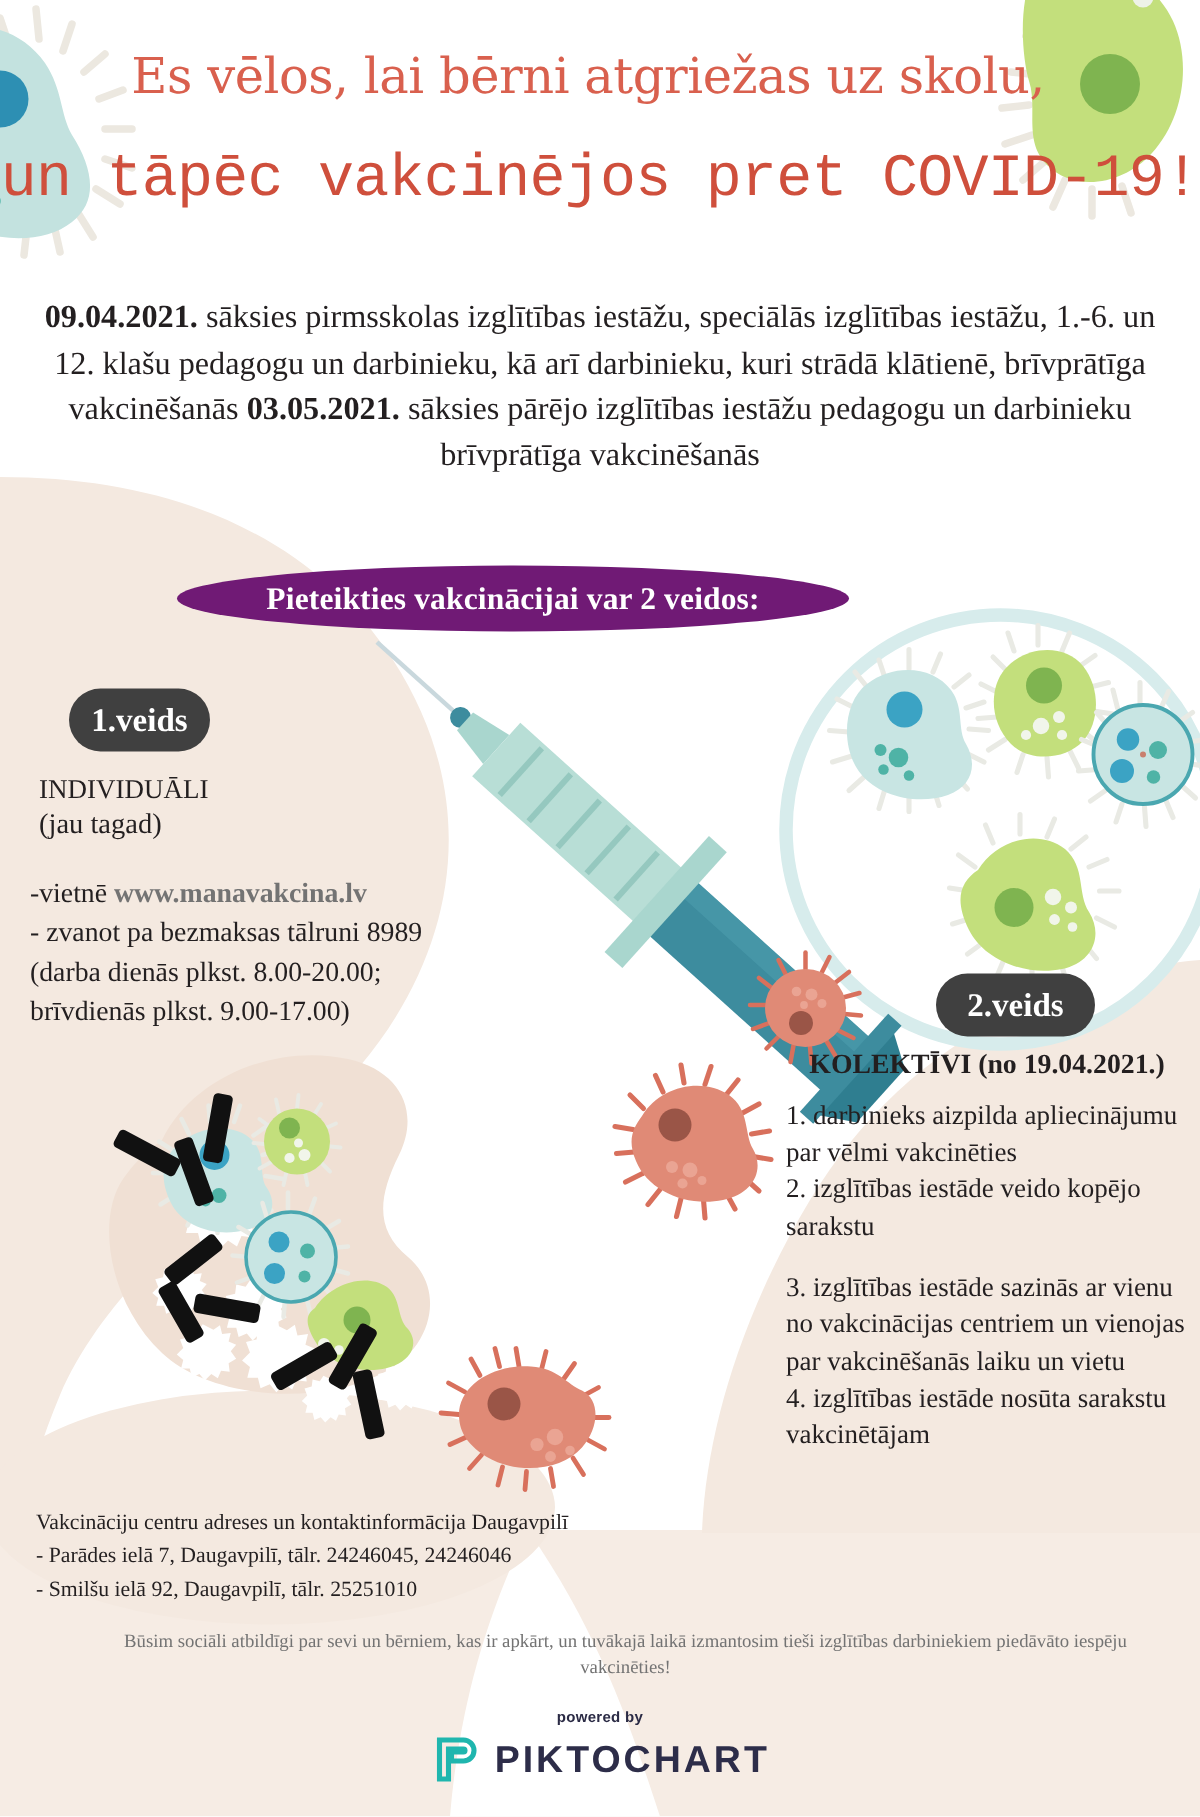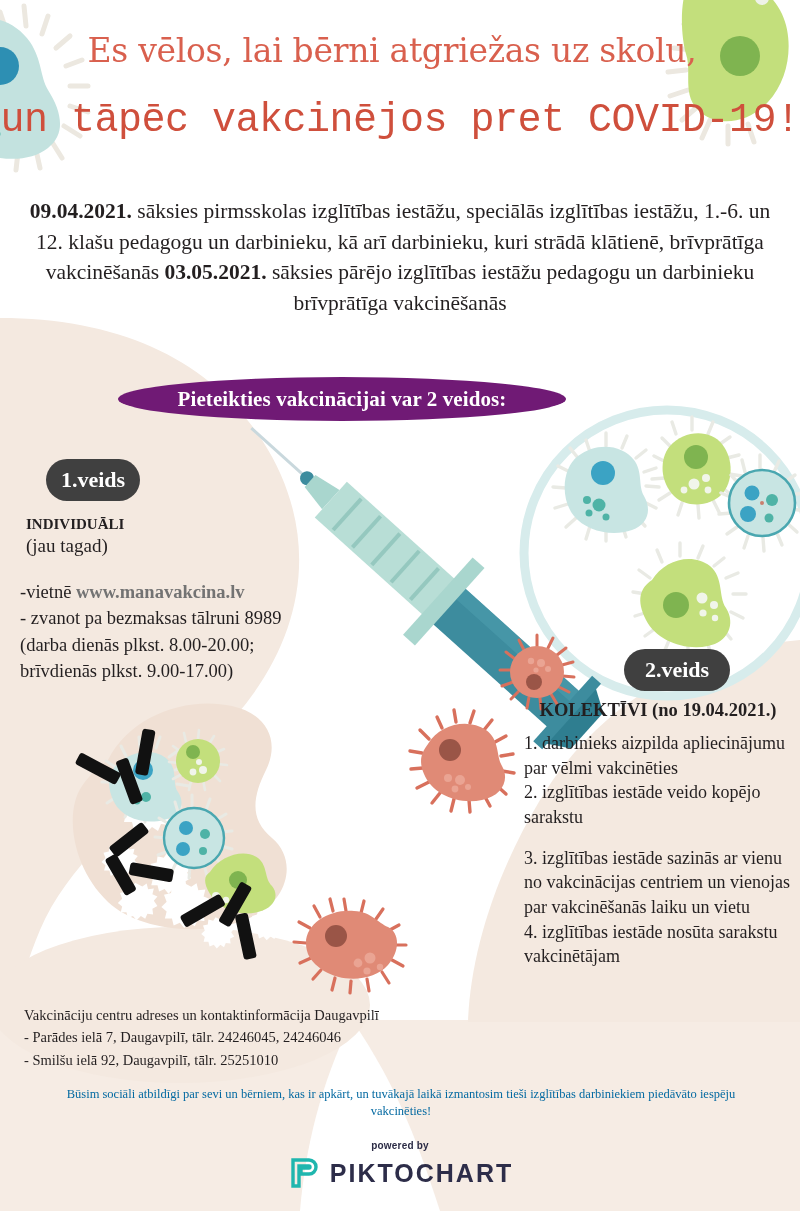--- a/index.html
+++ b/index.html
@@ -77,21 +77,21 @@
     font-family:"Liberation Serif", serif;
   }
   #veids1{left:46px;top:459px;width:94px;height:42px;}
   #veids2{left:624px;top:649px;width:106px;height:42px;}
 
   #col1{
     left:20px;top:516px;width:290px;
     color:#231f20;
     font-family:"Liberation Serif", serif;
   }
-  #col1 .title{font-size:15px;font-weight:bold;padding-left:6px;}
+  #col1 .title{font-size:18px;font-weight:normal;padding-left:6px;}
   #col1 .sub{font-size:19px;padding-left:6px;margin-top:2px;}
   #col1 .body{font-size:18.5px;line-height:1.42;margin-top:22px;}
   #col1 .body a{color:#737373;font-weight:bold;text-decoration:none;}
 
   #col2{
     left:524px;top:700px;width:268px;
     color:#231f20;
     font-family:"Liberation Serif", serif;
   }
   #col2 .title{font-size:18.5px;font-weight:bold;text-align:center;}
@@ -99,24 +99,24 @@
   #col2 .body2{font-size:18px;line-height:1.37;margin-top:16px;}
 
   #contacts{
     left:24px;top:1004px;width:520px;
     font-size:14.5px;line-height:1.55;
     color:#231f20;
     font-family:"Liberation Serif", serif;
   }
 
   #closing{
-    left:56px;top:1086px;width:690px;
+    left:72px;top:1086px;width:690px;
     text-align:center;
     font-size:12.5px;line-height:1.38;
-    color:#0369a1;
+    color:#737373;
     font-family:"Liberation Serif", serif;
   }
 
   
   #footer{
     left:0;right:0;top:1140px;
     display:flex;flex-direction:column;align-items:center;
   }
   #powered{
     font-family:"Liberation Sans", sans-serif;

